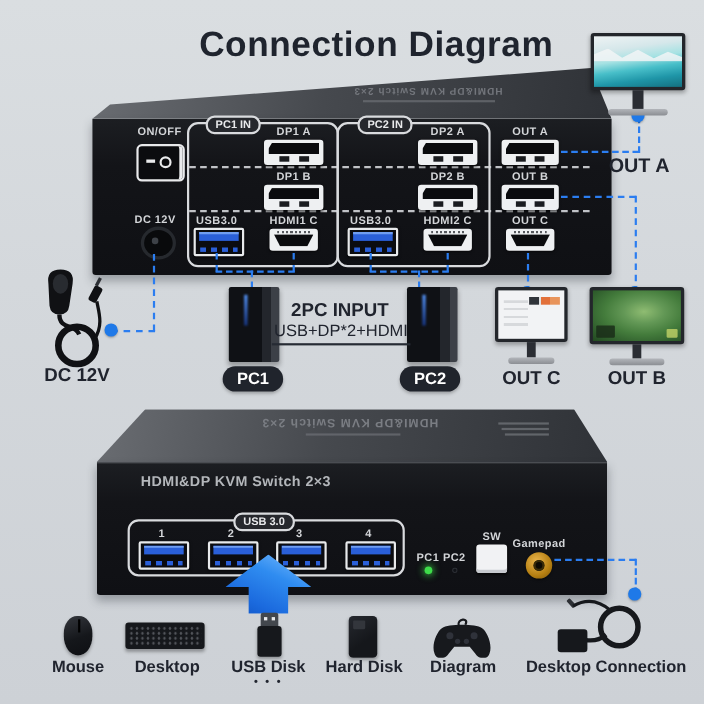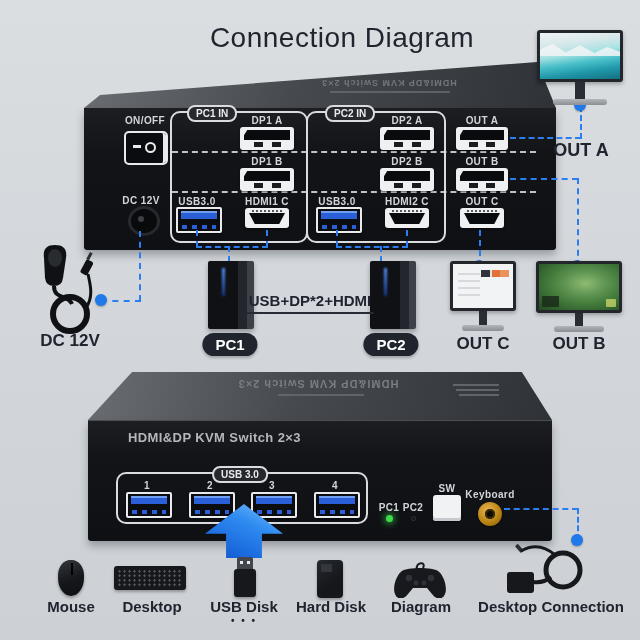--- a/index.html
+++ b/index.html
@@ -1,21 +1,21 @@
 <!DOCTYPE html>
 <html><head>
 <meta charset="utf-8">
 <style>
   html,body{margin:0;padding:0;background:#c7cbd0;}
   #stage{position:relative;width:640px;height:640px;overflow:hidden;
     background:linear-gradient(180deg,#dadee1 0%,#d4d8dc 40%,#cdd1d6 100%);
     font-family:"Liberation Sans",sans-serif;}
   .abs{position:absolute;}
   
-  .title{left:0;right:0;top:22px;text-align:center;font-weight:400;font-size:28px;color:#1f242e;letter-spacing:.5px;padding-left:44px;}
+  .title{left:0;right:0;top:22px;text-align:center;font-weight:700;font-size:32px;color:#1f242e;letter-spacing:.5px;padding-left:44px;}
   .plabel{color:#d3d5d8;font-weight:700;font-size:10px;letter-spacing:.4px;white-space:nowrap;transform:translateX(-50%);}
   .biglbl{color:#20242e;font-weight:800;font-size:17px;white-space:nowrap;transform:translateX(-50%);}
   .botlbl{color:#20242e;font-weight:800;font-size:15px;white-space:nowrap;transform:translateX(-50%);top:598px;}
   .pcpill{background:#20242c;color:#fff;font-weight:800;font-size:15px;border-radius:15px;padding:3px 13px;transform:translateX(-50%);box-shadow:0 2px 3px rgba(0,0,0,.25);}
   .mirror{transform:rotate(180deg);text-align:center;white-space:nowrap;}
   
   .topface{background:linear-gradient(100deg,#6a6d72,#46494e 45%,#2f3237);}
   .panel{background:linear-gradient(180deg,#1c1e22,#131418 30%,#0f1014);box-shadow:0 5px 9px rgba(40,45,55,.35);}
   
   .grp{border:2px solid #d9dbde;border-radius:10px;}
@@ -182,21 +182,22 @@
     <rect x="53" y="18" width="8" height="15" rx="2" fill="#101114" transform="rotate(28 57 25)"></rect>
     <rect x="58" y="10" width="3" height="8" fill="#2c2f34" transform="rotate(28 59 14)"></rect>
   </svg>
   <div class="abs biglbl" style="left:70px;top:331px;">DC 12V</div>
 
   <div class="abs tower" style="left:208px;top:261px;width:46px;height:68px;"></div>
   <div class="abs pcpill" style="left:230px;top:333px;">PC1</div>
   <div class="abs tower" style="left:370px;top:261px;width:46px;height:68px;"></div>
   <div class="abs pcpill" style="left:391px;top:333px;">PC2</div>
 
-  <div class="abs" style="left:310px;top:292px;transform:translateX(-50%);color:#20242e;font-weight:700;font-size:15px;border-bottom:2px solid #262b34;padding:0 2px 3px;white-space:nowrap;">USB+DP*2+HDMI</div>
+  <div class="abs biglbl" style="left:309px;top:272px;">2PC INPUT</div>
+  <div class="abs" style="left:310px;top:292px;transform:translateX(-50%);color:#20242e;font-weight:400;font-size:15px;border-bottom:2px solid #262b34;padding:0 2px 3px;white-space:nowrap;">USB+DP*2+HDMI</div>
 
   <div class="abs bez" style="left:450px;top:261px;width:66px;height:50px;">
     <div class="scr scrC"></div>
   </div>
   <div class="abs neck" style="left:479px;top:311px;width:8px;height:14px;"></div>
   <div class="abs foot" style="left:462px;top:325px;width:42px;height:6px;"></div>
   <div class="abs biglbl" style="left:483px;top:334px;">OUT C</div>
 
   <div class="abs bez" style="left:536px;top:261px;width:86px;height:52px;">
     <div class="scr scrB"></div>
@@ -228,21 +229,21 @@
   <div class="abs usb" style="left:314px;top:492px;width:42px;height:22px;"></div>
 
   <div class="abs plabel" style="left:389px;top:502px;">PC1</div>
   <div class="abs plabel" style="left:413px;top:502px;">PC2</div>
   <div class="abs ledg" style="left:386px;top:515px;"></div>
   <div class="abs ledd" style="left:411px;top:516px;"></div>
 
   <div class="abs plabel" style="left:447px;top:483px;">SW</div>
   <div class="abs swbtn" style="left:433px;top:495px;width:28px;height:26px;"></div>
 
-  <div class="abs plabel" style="left:490px;top:489px;">Keyboard</div>
+  <div class="abs plabel" style="left:490px;top:489px;">Gamepad</div>
   <div class="abs ctljack" style="left:478px;top:502px;width:24px;height:24px;"></div>
 
   <div class="abs bdh" style="left:504px;top:508px;width:74px;"></div>
   <div class="abs bdv" style="left:577px;top:508px;height:32px;"></div>
   <div class="abs dot" style="left:571px;top:534px;"></div>
 
   <div class="abs arrow" style="left:205px;top:504px;width:78px;height:54px;"></div>
 
   <div class="abs mouse" style="left:58px;top:560px;width:26px;height:36px;"></div>
   <div class="abs botlbl" style="left:71px;">Mouse</div>

